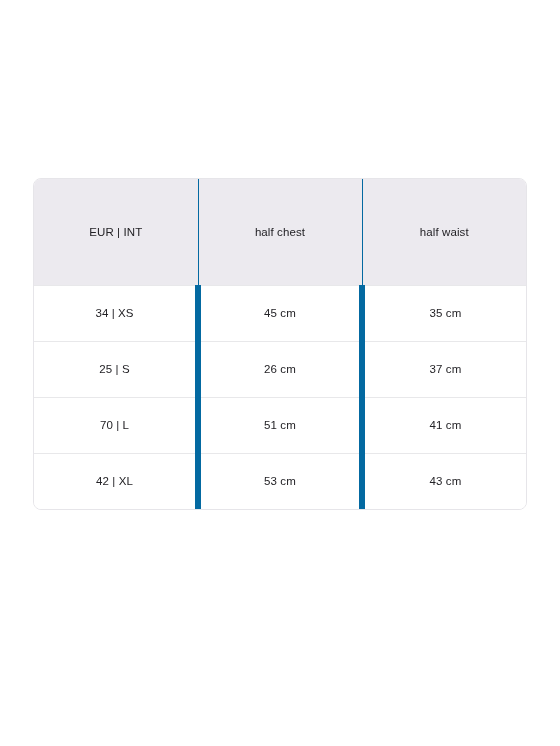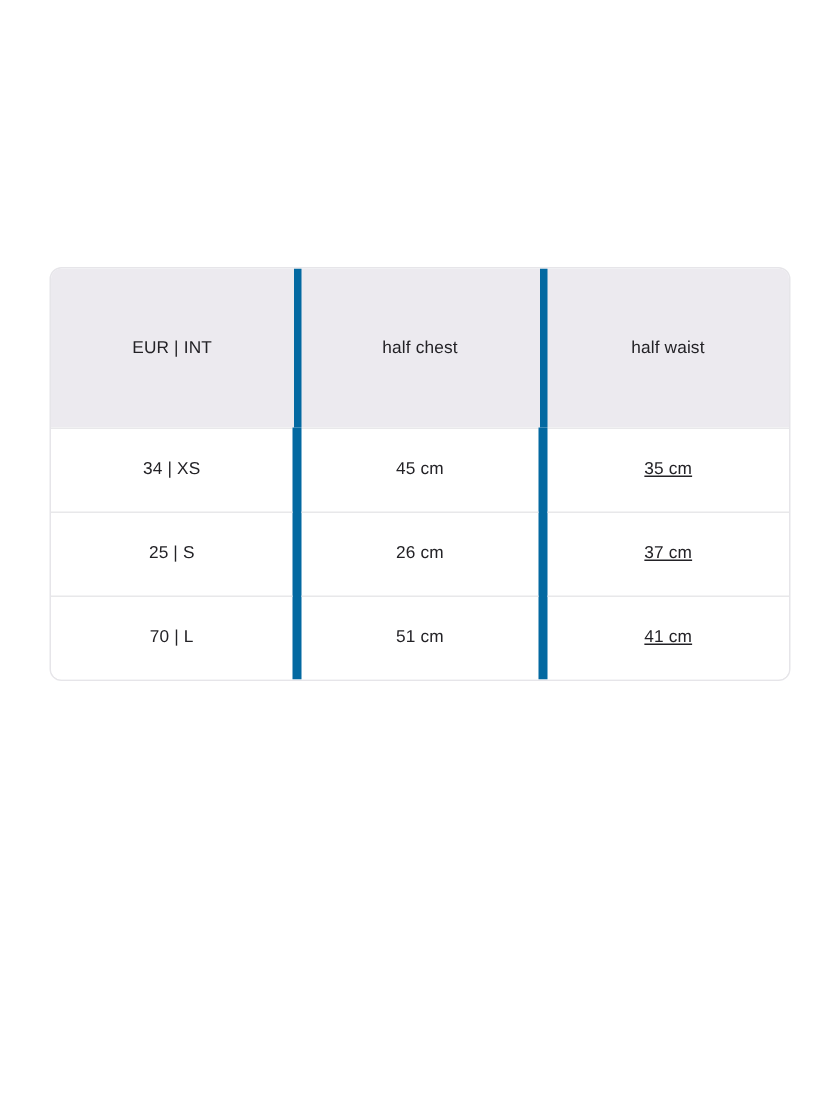--- a/index.html
+++ b/index.html
@@ -48,35 +48,34 @@
     font-size: 11.5px;
     font-weight: 400;
     letter-spacing: 0.1px;
     padding: 0;
     box-sizing: border-box;
   }
 
   table.size-table thead th {
     height: 106px;
     background: #eceaef;
-    border-right: 5px solid #0369a1;
+    border-right: 1px solid #0369a1;
   }
   table.size-table thead th:last-child {
     border-right: none;
   }
 
   table.size-table tbody td {
     height: 56px;
     background: #ffffff;
     border-right: 6px solid #0369a1;
     border-top: 1px solid #e8e8ea;
   }
   table.size-table tbody td:last-child {
     border-right: none;
-    text-decoration: underline;
   }
 </style>
 </head>
 <body>
 
 <div class="page">
 
   <div class="size-chart">
     <table class="size-table">
       <thead>
@@ -95,17 +94,22 @@
         <tr>
           <td>25 | S</td>
           <td>26 cm</td>
           <td>37 cm</td>
         </tr>
         <tr>
           <td>70 | L</td>
           <td>51 cm</td>
           <td>41 cm</td>
         </tr>
+        <tr>
+          <td>42 | XL</td>
+          <td>53 cm</td>
+          <td>43 cm</td>
+        </tr>
       </tbody>
     </table>
   </div>
 
 </div>
 
 </body></html>

